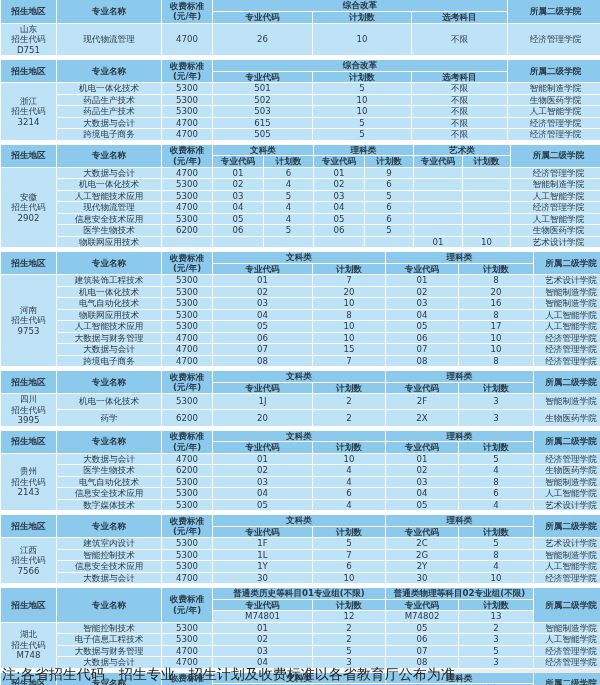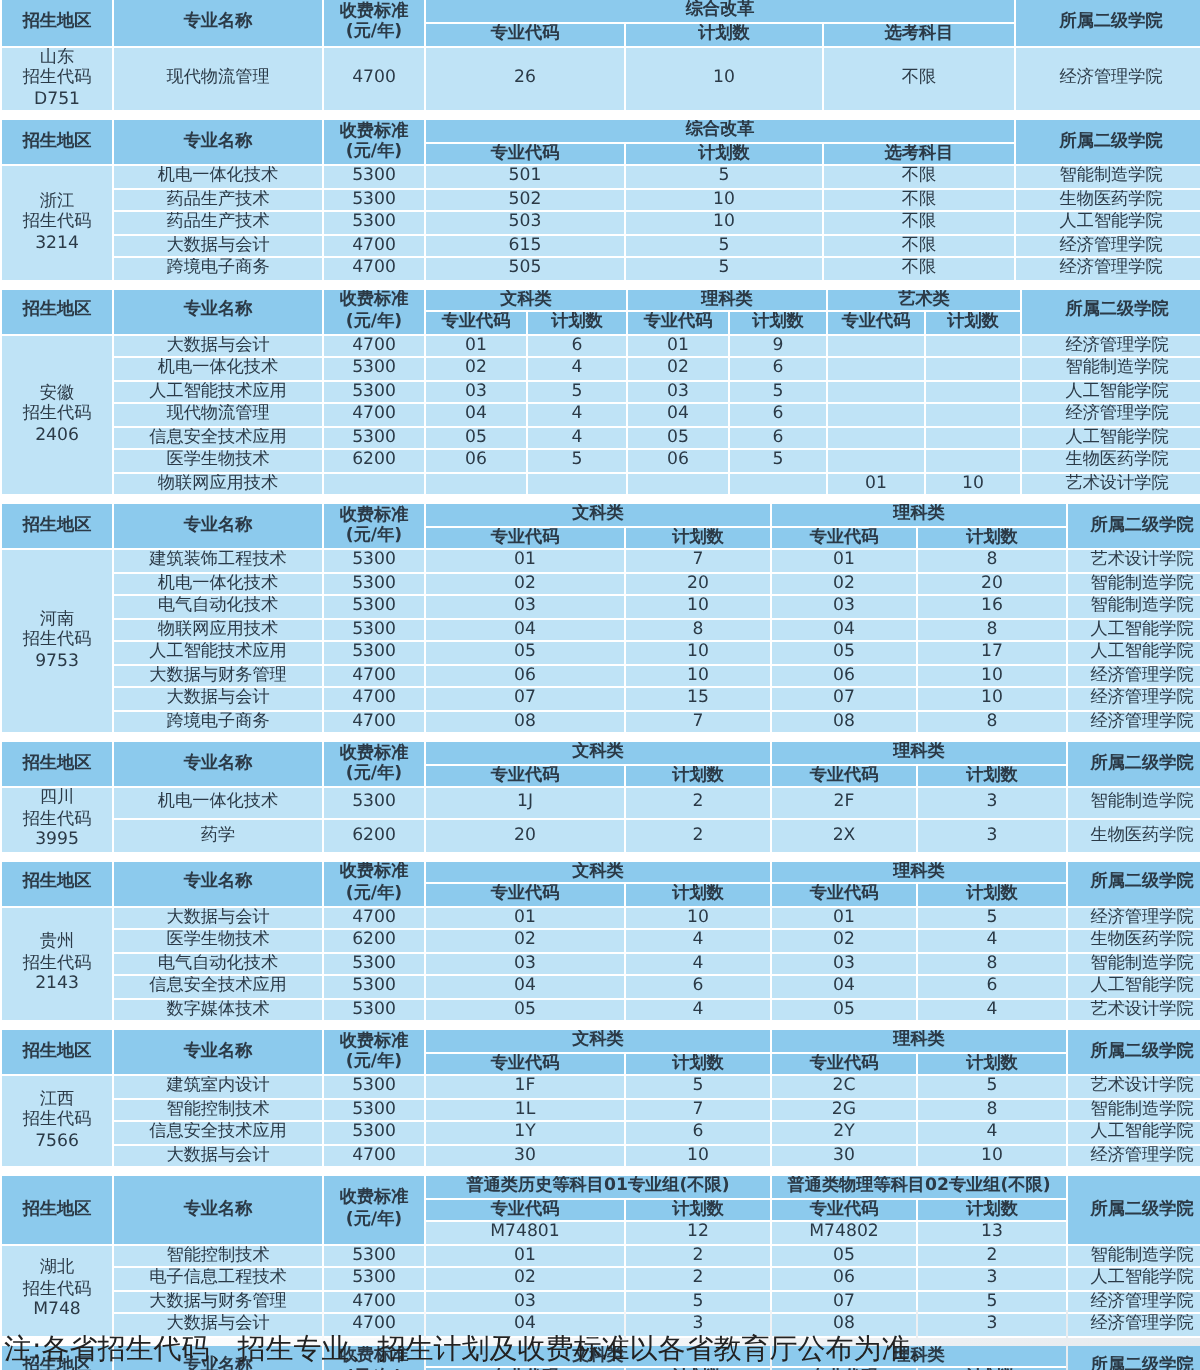--- a/index.html
+++ b/index.html
@@ -148,21 +148,21 @@
     </tr>
     <tr style="height:11px">
       <td class="hs">专业代码</td>
       <td class="hs">计划数</td>
       <td class="hs">专业代码</td>
       <td class="hs">计划数</td>
       <td class="hs">专业代码</td>
       <td class="hs">计划数</td>
     </tr>
     <tr style="height:10px">
-      <td class="reg" rowspan="7"><span>安徽</span><br><span>招生代码</span><br><span>2406</span></td>
+      <td class="reg" rowspan="7"><span>安徽</span><br><span>招生代码</span><br><span>2902</span></td>
       <td class="b">大数据与会计</td>
       <td class="b">4700</td>
       <td class="b">01</td>
       <td class="b">6</td>
       <td class="b">01</td>
       <td class="b">9</td>
       <td class="b"></td>
       <td class="b"></td>
       <td class="b">经济管理学院</td>
     </tr>

